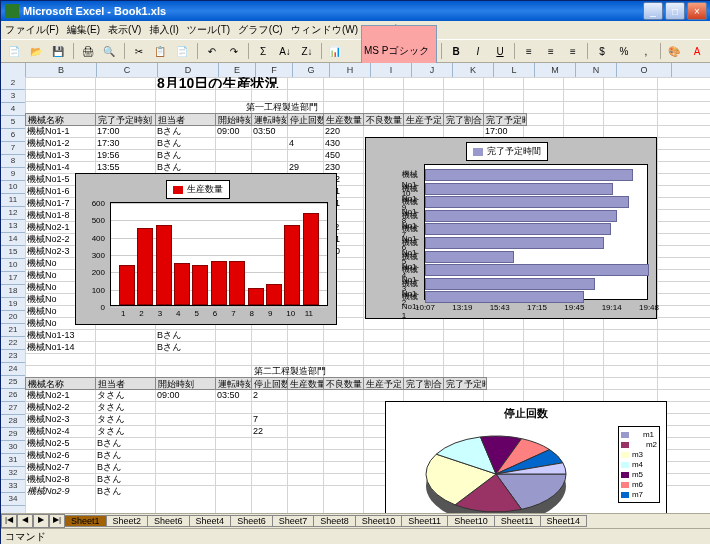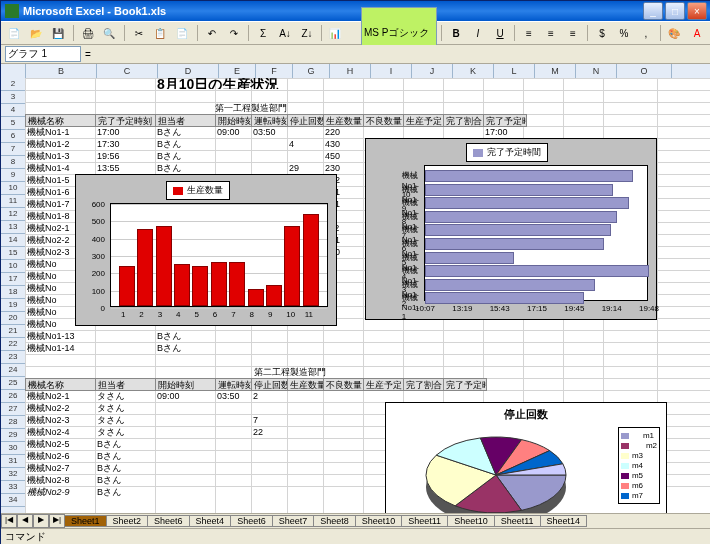--- a/index.html
+++ b/index.html
@@ -8,21 +8,21 @@
 .titlebar .ico{width:14px;height:14px;background:#2a7a2a;margin-right:4px}
 .titlebar .t{flex:1;font-weight:bold;font-size:11px}
 .winbtns{display:flex;gap:2px}
 .winbtn{width:18px;height:16px;background:linear-gradient(#e8f0ff,#a8c0e8);border:1px solid #5a7aa8;border-radius:2px;font-size:10px;display:flex;align-items:center;justify-content:center}
 .winbtn.close{background:linear-gradient(#f8a080,#d04020);color:#fff}
 .menubar{height:18px;background:#ece9d8;display:flex;align-items:center;padding:0 4px;font-size:10px}
 .menubar span{margin-right:8px;cursor:default}
 .toolbar{height:22px;background:#ece9d8;border-top:1px solid #fff;border-bottom:1px solid #aca899;display:flex;align-items:center;padding:0 4px;gap:2px}
 .tbtn{width:18px;height:18px;border:1px solid transparent;display:flex;align-items:center;justify-content:center;font-size:10px}
 .tsep{width:1px;height:16px;background:#aca899;margin:0 2px}
-.fontbox{width:70px;height:16px;background:#bef264;border:1px solid #7f9db9;font-size:10px;padding:17px 2px;display:flex;align-items:center}
+.fontbox{width:70px;height:16px;background:#fca5a5;border:1px solid #7f9db9;font-size:10px;padding:17px 2px;display:flex;align-items:center}
 .namebox{display:flex;height:18px;background:#ece9d8;border-bottom:1px solid #aca899;align-items:center;padding:0 4px;gap:4px}
 .namebox input{width:70px;height:14px;font-size:10px;border:1px solid #7f9db9;background:#fff;padding:0 2px}
 .sheet-area{flex:1;background:#fff;position:relative;overflow:hidden}
 .colhdr{position:absolute;top:0;left:0;right:0;height:14px;background:#e4ecf7;display:flex;border-bottom:1px solid #9eb6ce}
 .colhdr .rc{width:24px;border-right:1px solid #9eb6ce}
 .colhdr .c{border-right:1px solid #9eb6ce;text-align:center;font-size:9px;color:#333;line-height:14px}
 .rowhdr{position:absolute;top:14px;left:0;width:24px;bottom:0;background:#e4ecf7;border-right:1px solid #9eb6ce}
 .rowhdr .r{height:12px;border-bottom:1px solid #9eb6ce;text-align:center;font-size:8px;color:#333;line-height:12px}
 .grid{position:absolute;top:14px;left:24px;right:0;bottom:0;background:#fff}
 .gl-h{position:absolute;left:0;right:0;height:1px;background:#d4d4d4}
@@ -48,20 +48,30 @@
 <div class="window">
   <div class="titlebar">
     <div class="ico"></div>
     <div class="t"><span>Microsoft Excel</span> - <span>Book1.xls</span></div>
     <div class="winbtns">
       <div class="winbtn">_</div>
       <div class="winbtn">□</div>
       <div class="winbtn close">×</div>
     </div>
   </div>
+  <div class="menubar" id="menubar">
+      <span>ファイル(F)</span>
+      <span>編集(E)</span>
+      <span>表示(V)</span>
+      <span>挿入(I)</span>
+      <span>ツール(T)</span>
+      <span>グラフ(C)</span>
+      <span>ウィンドウ(W)</span>
+      <span>ヘルプ(H)</span>
+    </div>
   <div class="toolbar">
     <div class="tbtn">📄</div>
     <div class="tbtn">📂</div>
     <div class="tbtn">💾</div>
     <div class="tsep"></div>
     <div class="tbtn">🖨</div>
     <div class="tbtn">🔍</div>
     <div class="tsep"></div>
     <div class="tbtn">✂</div>
     <div class="tbtn">📋</div>
@@ -93,24 +103,20 @@
     <div class="tbtn">≡</div>
     <div class="tsep"></div>
     <div class="tbtn">$</div>
     <div class="tbtn">%</div>
     <div class="tbtn">,</div>
     <div class="tsep"></div>
     <div class="tbtn">🎨</div>
     <div class="tbtn">
         <span style="color:red">A</span>
       </div>
-  </div>
-  <div class="namebox">
-    <input value="グラフ 1" style="">
-    <span>=</span>
   </div>
 
   <div class="sheet-area">
     <div class="colhdr" id="colhdr">
         <div class="rc"></div>
         <div class="c" style="width: 70px;">B</div>
         <div class="c" style="width: 60px;">C</div>
         <div class="c" style="width: 60px;">D</div>
         <div class="c" style="width: 36px;">E</div>
         <div class="c" style="width: 36px;">F</div>
@@ -204,21 +210,21 @@
         <div class="gl-v" style="left: 298px;"></div>
         <div class="gl-v" style="left: 338px;"></div>
         <div class="gl-v" style="left: 378px;"></div>
         <div class="gl-v" style="left: 418px;"></div>
         <div class="gl-v" style="left: 458px;"></div>
         <div class="gl-v" style="left: 498px;"></div>
         <div class="gl-v" style="left: 538px;"></div>
         <div class="gl-v" style="left: 578px;"></div>
         <div class="gl-v" style="left: 632px;"></div>
         <div class="cell title" style="left: 130px; top: 0px; width: 166px; height: 11px;">8月10日の生産状況</div>
-        <div class="cell" style="left: 188px; top: 24px; width: 146px; height: 11px; text-align: left;">第一工程製造部門</div>
+        <div class="cell" style="left: 182px; top: 24px; width: 146px; height: 11px; text-align: center;">第一工程製造部門</div>
         <div class="cell hdr" style="left: 0px; top: 36px; width: 68px; height: 11px;">機械名称</div>
         <div class="cell hdr" style="left: 70px; top: 36px; width: 58px; height: 11px;">完了予定時刻</div>
         <div class="cell hdr" style="left: 130px; top: 36px; width: 58px; height: 11px;">担当者</div>
         <div class="cell hdr" style="left: 190px; top: 36px; width: 34px; height: 11px;">開始時刻</div>
         <div class="cell hdr" style="left: 226px; top: 36px; width: 34px; height: 11px;">運転時刻</div>
         <div class="cell hdr" style="left: 262px; top: 36px; width: 34px; height: 11px;">停止回数</div>
         <div class="cell hdr" style="left: 298px; top: 36px; width: 38px; height: 11px;">生産数量</div>
         <div class="cell hdr" style="left: 338px; top: 36px; width: 38px; height: 11px;">不良数量</div>
         <div class="cell hdr" style="left: 378px; top: 36px; width: 38px; height: 11px;">生産予定</div>
         <div class="cell hdr" style="left: 418px; top: 36px; width: 38px; height: 11px;">完了割合</div>

